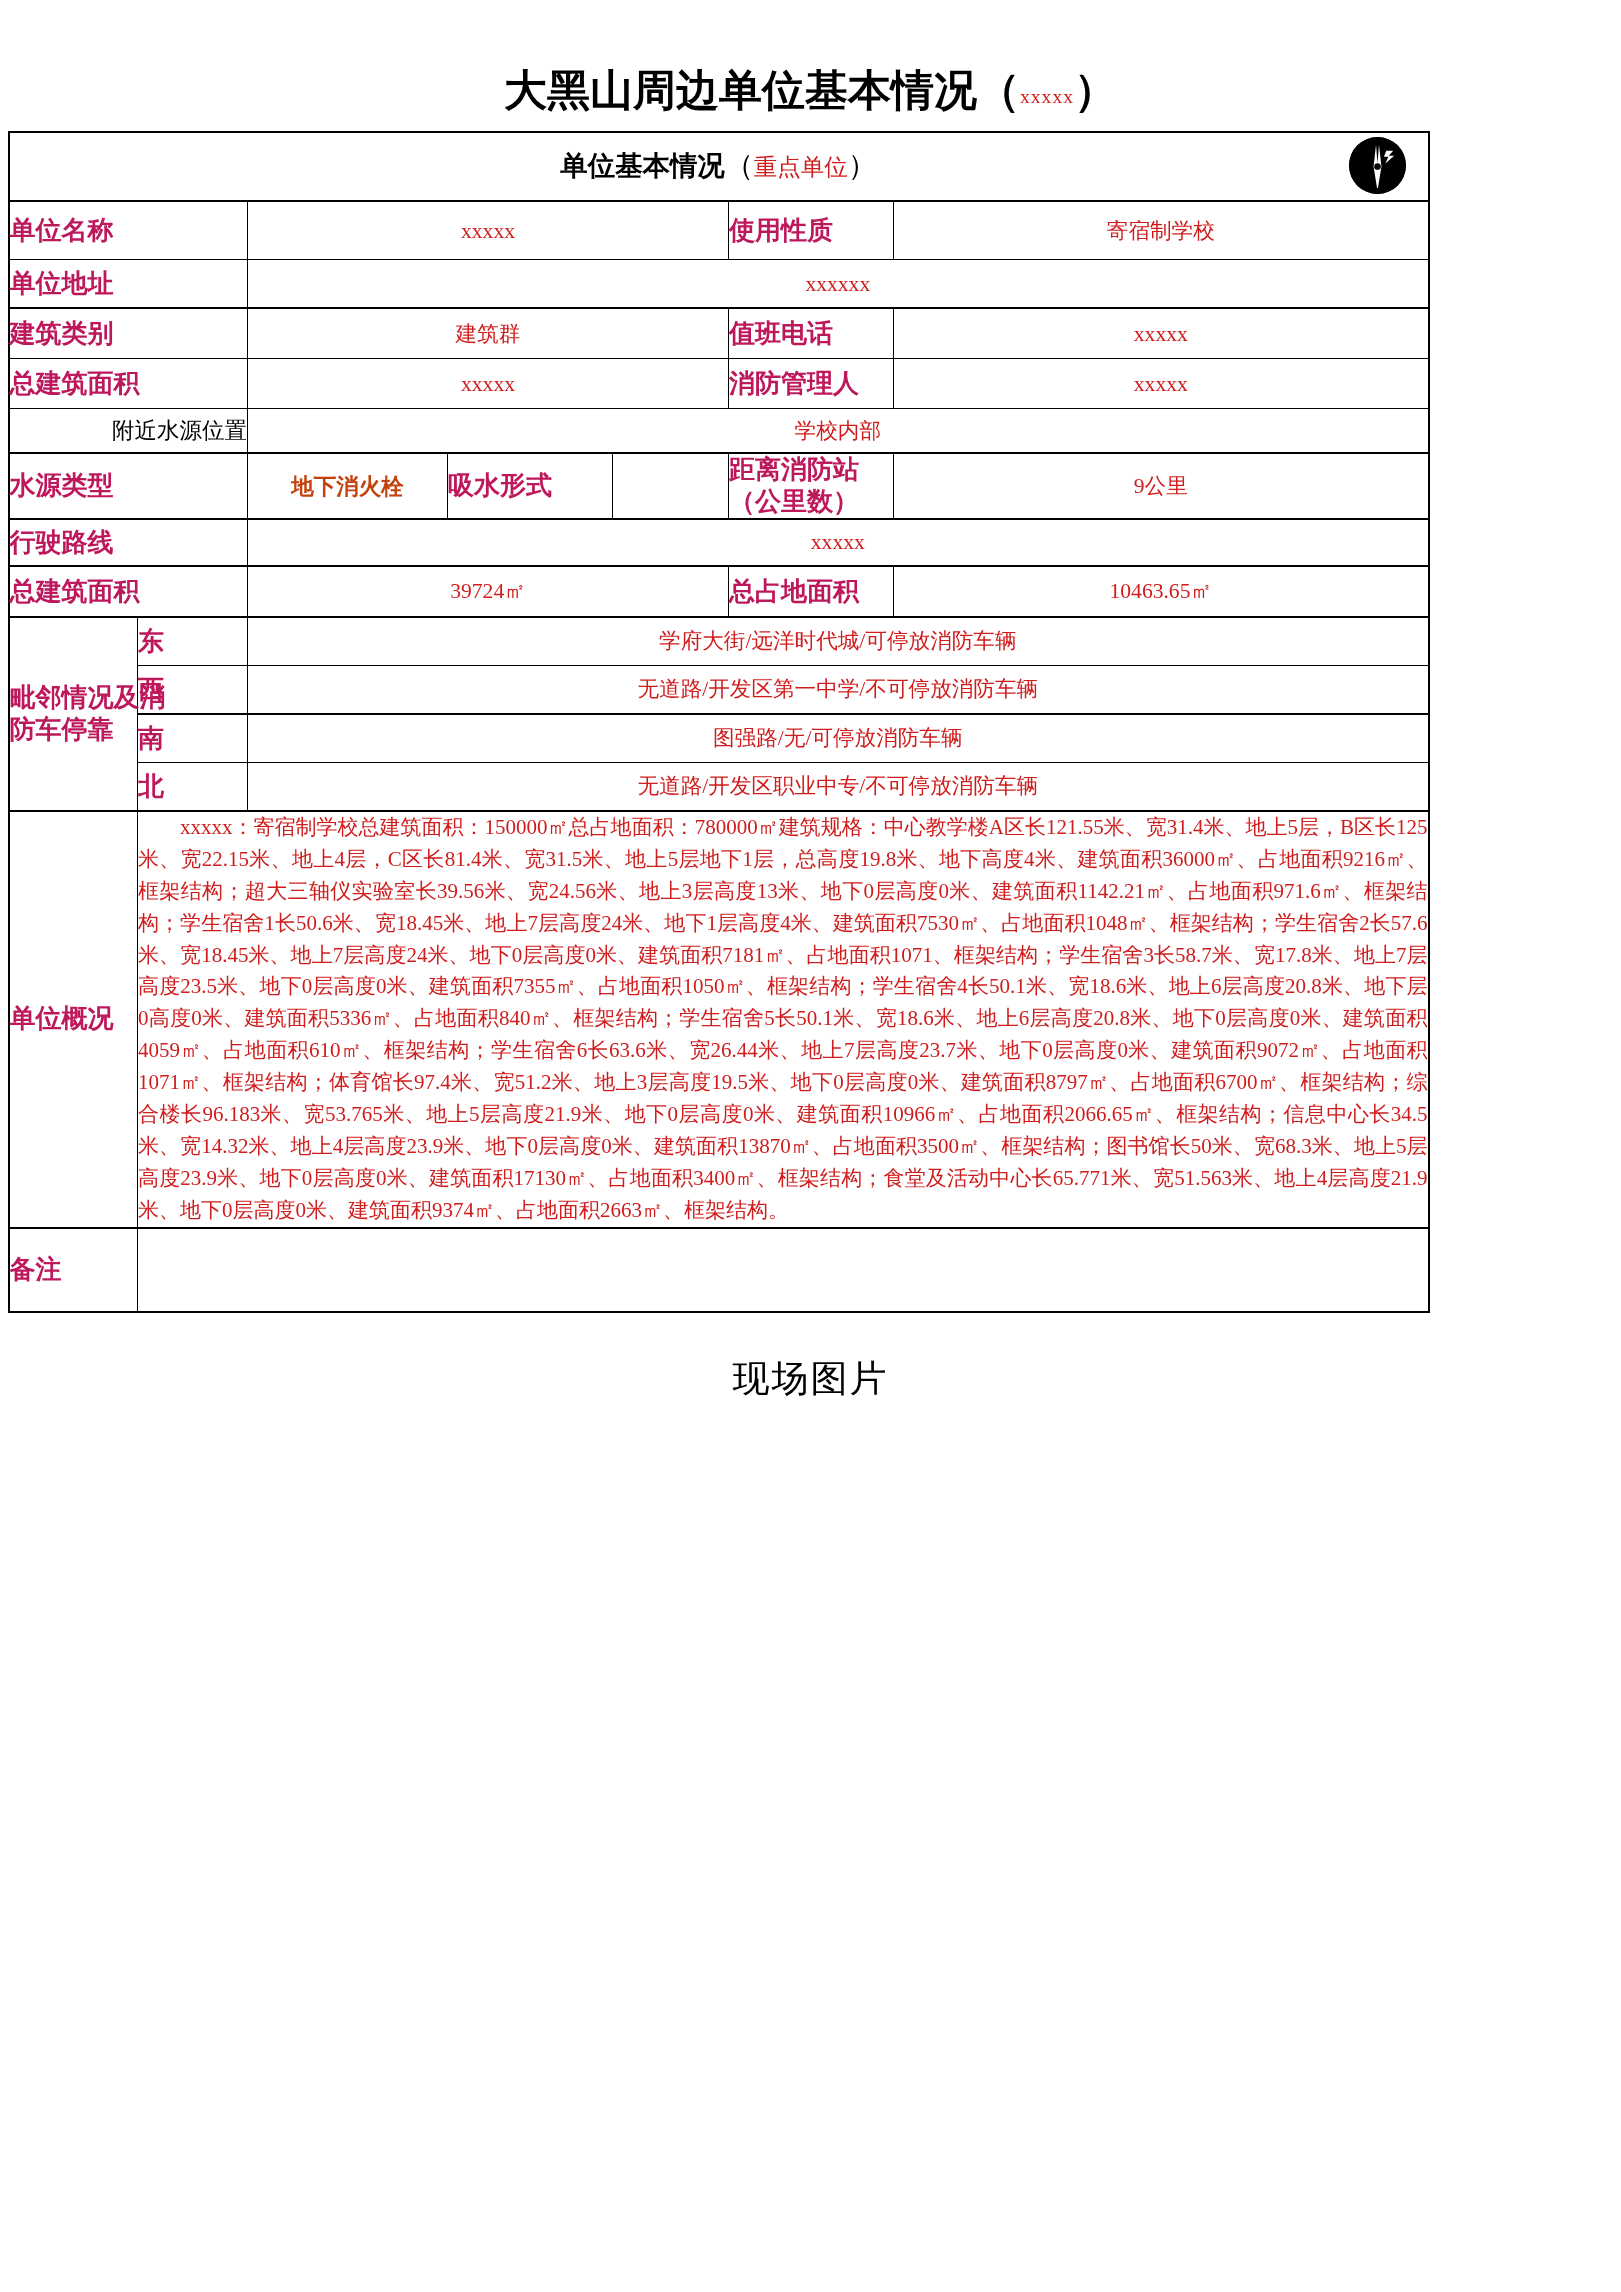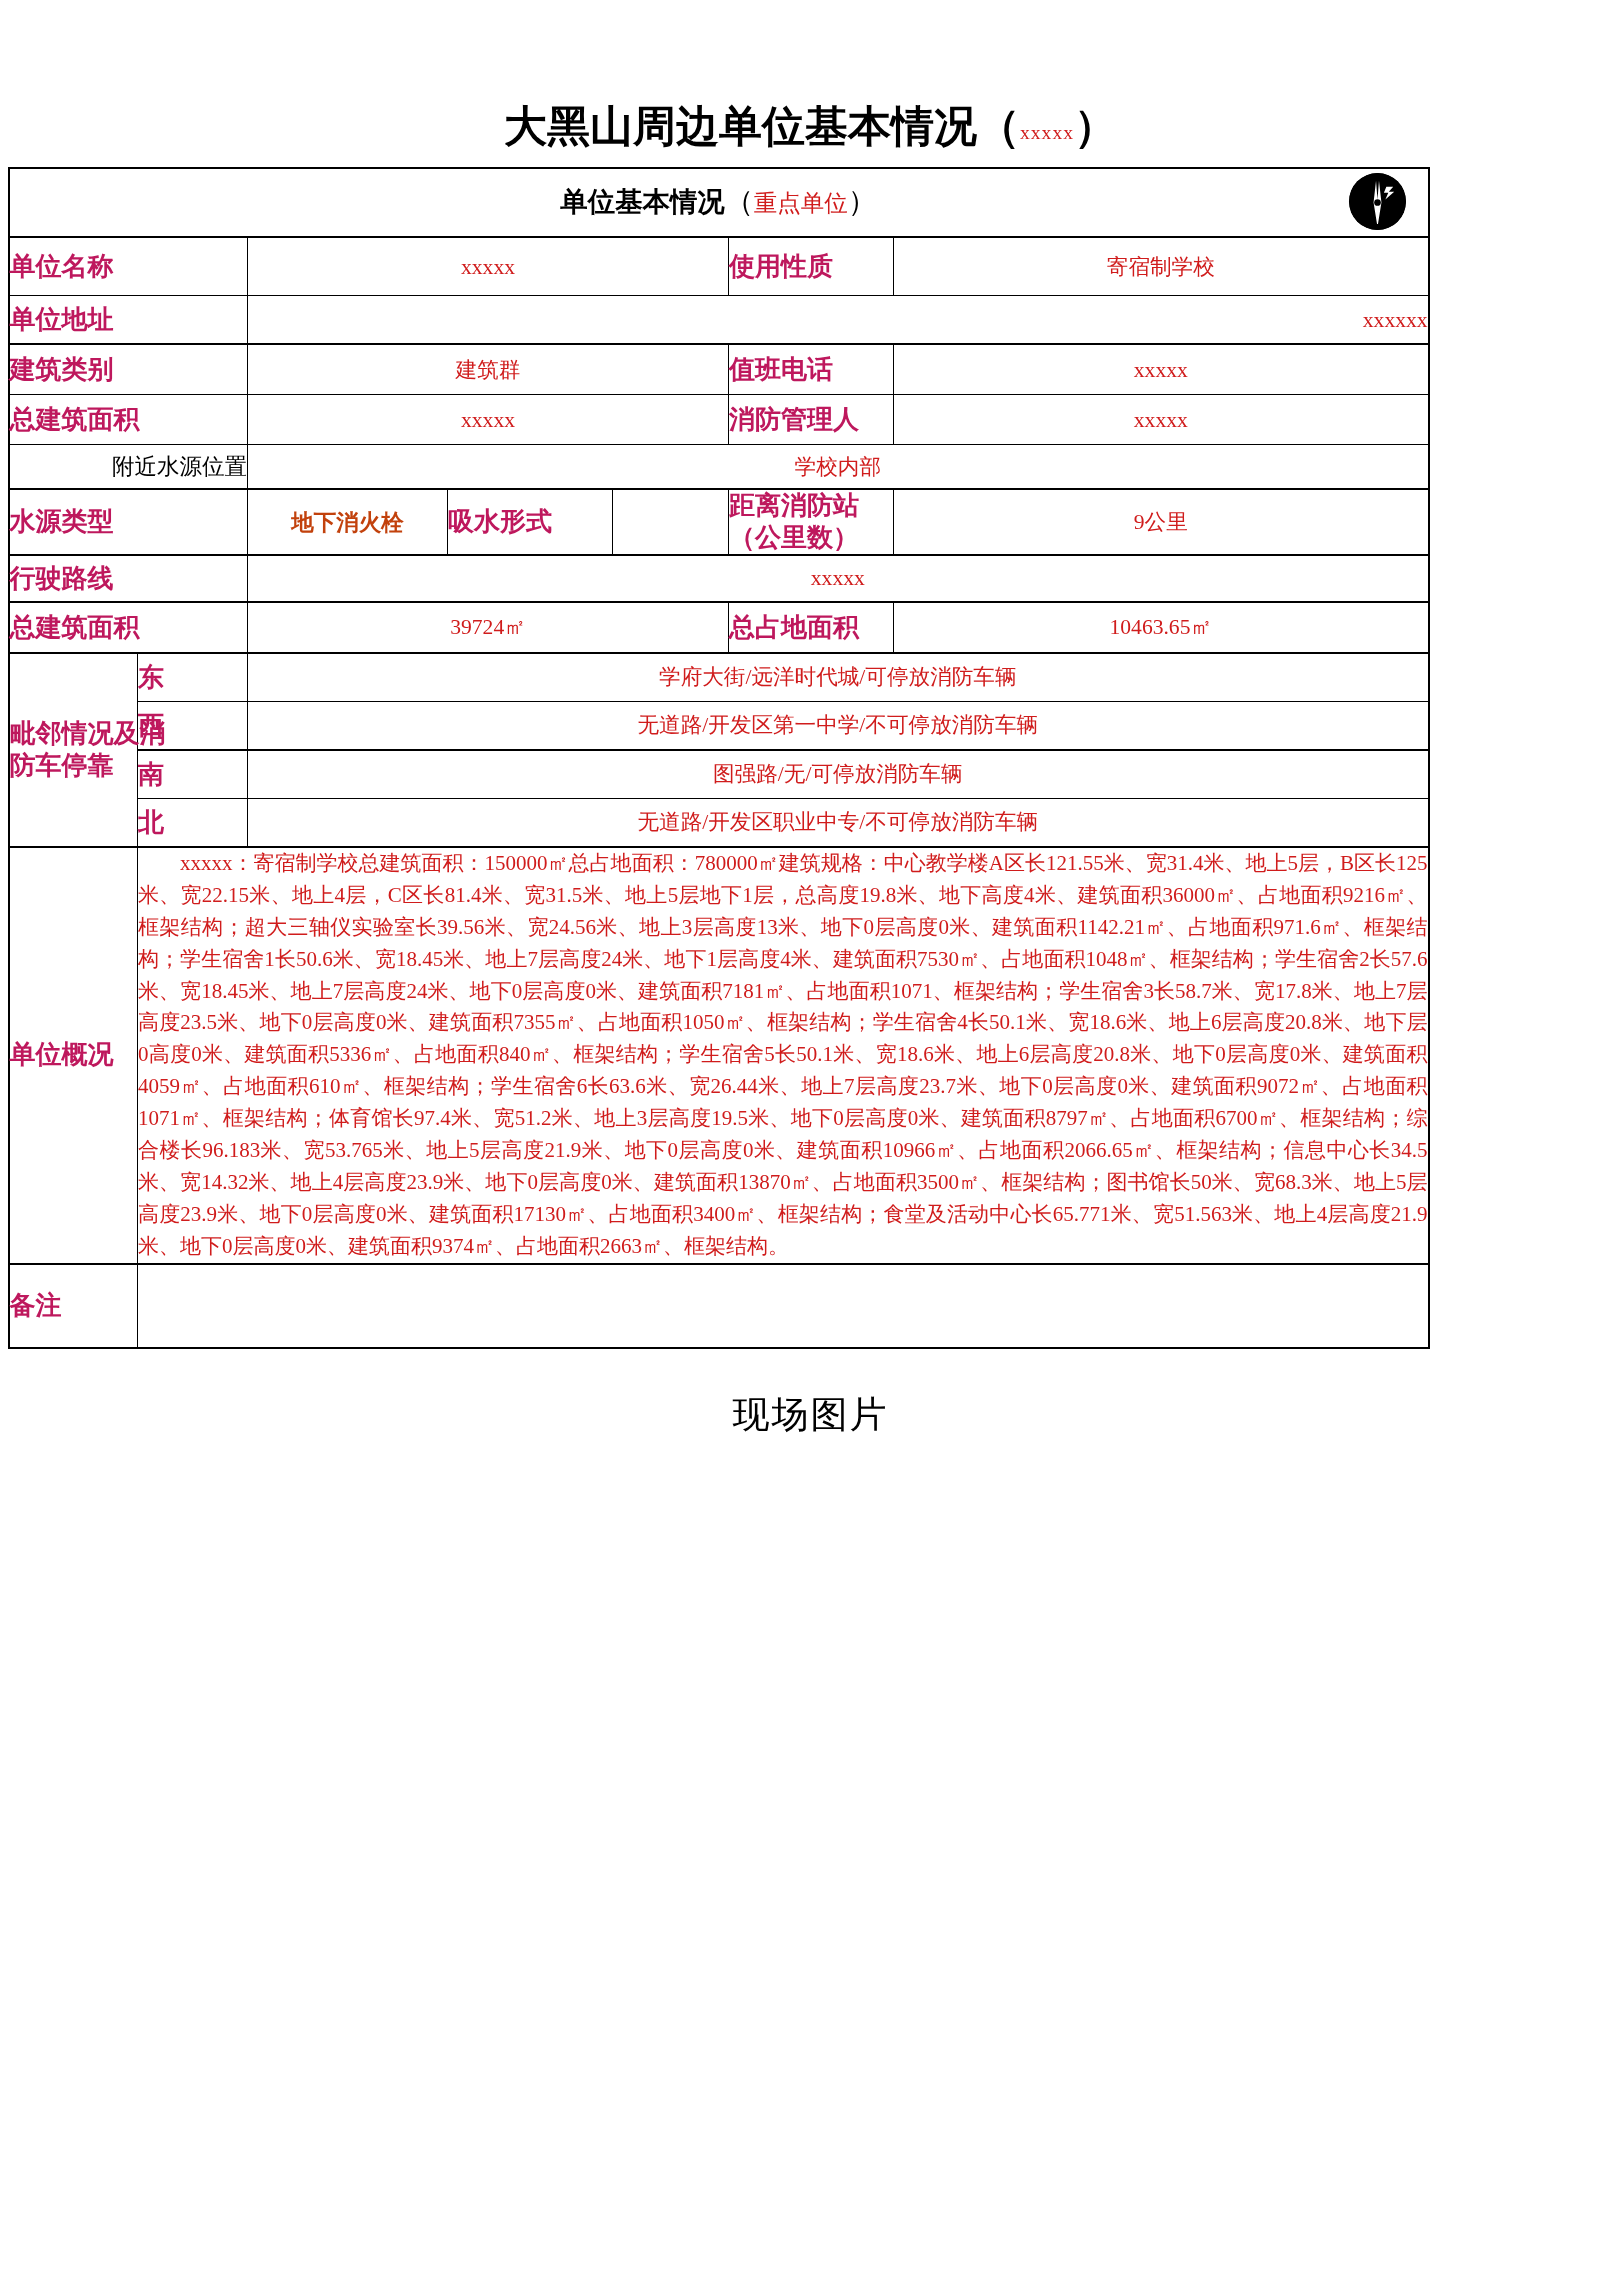--- a/index.html
+++ b/index.html
@@ -22,21 +22,21 @@
     position: relative;
   }
   
   .doc-title {
     text-align: center;
     font-family: "Liberation Sans", "DejaVu Sans", sans-serif;
     font-weight: bold;
     font-size: 43px;
     letter-spacing: 0px;
     color: #000000;
-    padding-top: 100px;
+    padding-top: 64px;
     padding-bottom: 13.7px;
     line-height: 1.25;
     white-space: nowrap;
   }
   .doc-title .red-x {
     color: #d01c1c;
     font-family: "Liberation Serif", serif;
     font-weight: normal;
     font-size: 19.6px;
     letter-spacing: 1px;
@@ -78,21 +78,21 @@
   }
   .val {
     font-family: "Liberation Serif", "DejaVu Serif", serif;
     font-size: 21.6px;
     color: #d01c1c;
     text-align: center;
     padding: 5.9px 7.8px;
     line-height: 1.3;
   }
   .val-left {
-    text-align: right;
+    text-align: center;
     padding-left: 13.7px;
   }
   .val-red-bold {
     font-family: "Liberation Sans", "DejaVu Sans", sans-serif;
     font-weight: bold;
     font-size: 22.5px;
     color: #c2410c;
     text-align: center;
     padding: 5.9px 2px;
     white-space: nowrap;

